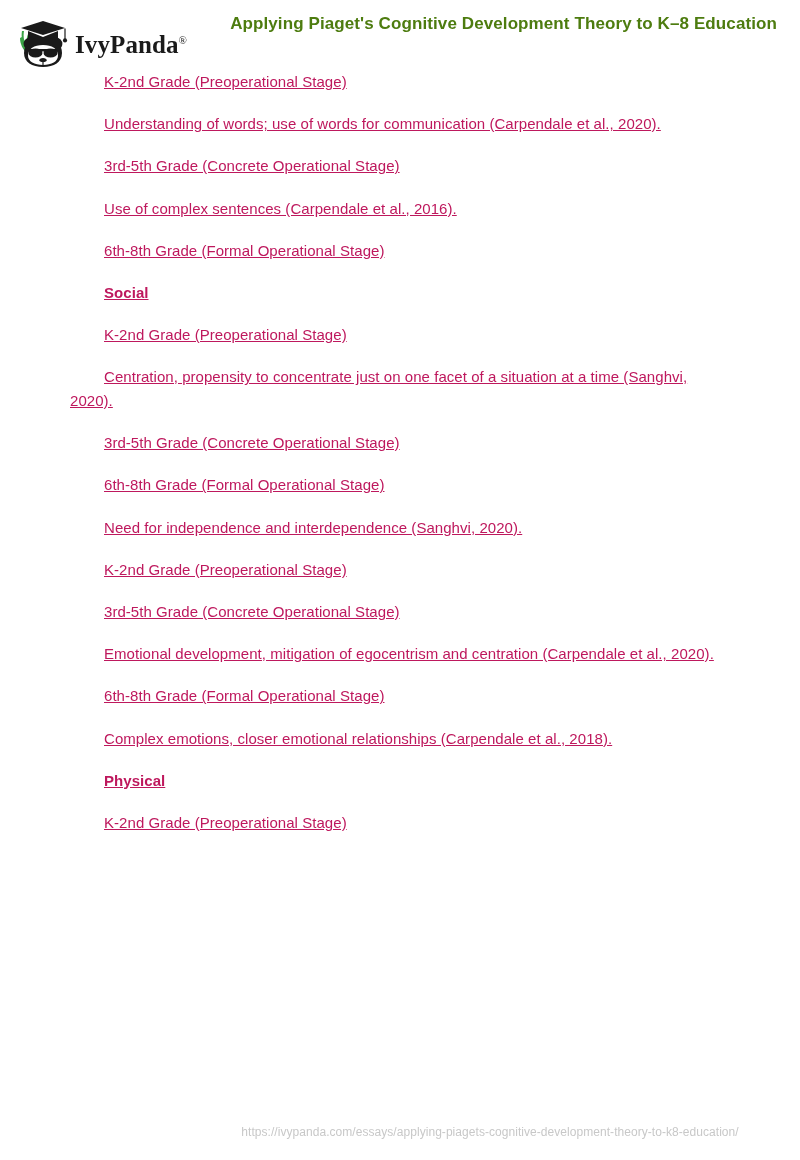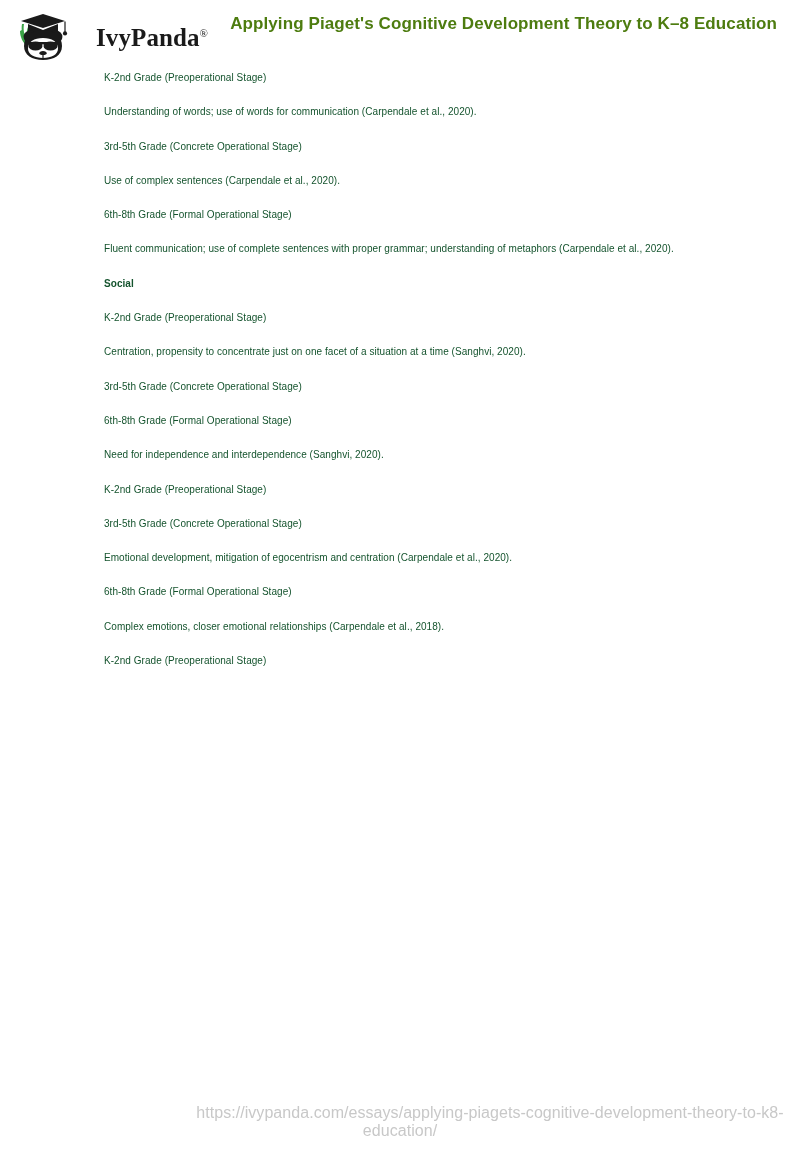--- a/index.html
+++ b/index.html
@@ -20,24 +20,24 @@
   .page-header {
     position: absolute;
     top: 0;
     left: 0;
     width: 800px;
     height: 70px;
   }
   .brand {
     position: absolute;
     left: 16px;
-    top: 11px;
+    top: 18px;
     display: flex;
     align-items: center;
-    gap: 24px;
+    gap: 3px;
   }
   .brand-mark {
     width: 56px;
     height: 52px;
     display: block;
   }
   .brand-name {
     font-family: "Liberation Serif", serif;
     font-size: 25px;
     font-weight: 700;
@@ -64,44 +64,45 @@
   }
 
   
   .page-body {
     position: absolute;
     top: 70px;
     left: 70px;
     width: 650px;
   }
   .para {
-    font-size: 10px;
+    font-size: 15px;
     line-height: 1.58;
-    color: #14532d;
+    color: #be185d;
     margin: 0 0 18.5px 0;
     text-indent: 34px;
     letter-spacing: 0.05px;
+    text-decoration: underline;
   }
   .para.subhead {
     font-weight: 700;
   }
   .para:last-child {
     margin-bottom: 0;
   }
 
   
   .page-footer {
     position: absolute;
     left: 0;
     bottom: 20px;
     width: 800px;
     text-align: center;
   }
   .footer-url {
-    font-size: 16px;
+    font-size: 12px;
     color: #c8c8c8;
     letter-spacing: 0.05px;
     padding-left: 180px;
   }
 </style>
 </head>
 <body>
 
 <div class="page-header">
 
@@ -145,32 +146,32 @@
     <span class="brand-name"><span>IvyPanda</span><span class="reg">®</span></span>
   </div>
 
   <div class="running-title">Applying Piaget's Cognitive Development Theory to K–8 Education</div>
 </div>
 
 <div class="page-body">
   <p class="para">K-2nd Grade (Preoperational Stage)</p>
   <p class="para">Understanding of words; use of words for communication (Carpendale et al., 2020).</p>
   <p class="para">3rd-5th Grade (Concrete Operational Stage)</p>
-  <p class="para">Use of complex sentences (Carpendale et al., 2020).</p>
+  <p class="para">Use of complex sentences (Carpendale et al., 2016).</p>
   <p class="para">6th-8th Grade (Formal Operational Stage)</p>
-  <p class="para">Fluent communication; use of complete sentences with proper grammar; understanding of metaphors (Carpendale et al., 2020).</p>
   <p class="para subhead">Social</p>
   <p class="para">K-2nd Grade (Preoperational Stage)</p>
   <p class="para">Centration, propensity to concentrate just on one facet of a situation at a time (Sanghvi, 2020).</p>
   <p class="para">3rd-5th Grade (Concrete Operational Stage)</p>
   <p class="para">6th-8th Grade (Formal Operational Stage)</p>
   <p class="para">Need for independence and interdependence (Sanghvi, 2020).</p>
   <p class="para">K-2nd Grade (Preoperational Stage)</p>
   <p class="para">3rd-5th Grade (Concrete Operational Stage)</p>
   <p class="para">Emotional development, mitigation of egocentrism and centration (Carpendale et al., 2020).</p>
   <p class="para">6th-8th Grade (Formal Operational Stage)</p>
   <p class="para">Complex emotions, closer emotional relationships (Carpendale et al., 2018).</p>
+  <p class="para subhead">Physical</p>
   <p class="para">K-2nd Grade (Preoperational Stage)</p>
 </div>
 
 <div class="page-footer">
   <span class="footer-url">https://ivypanda.com/essays/applying-piagets-cognitive-development-theory-to-k8-education/</span>
 </div>
 
 </body></html>

